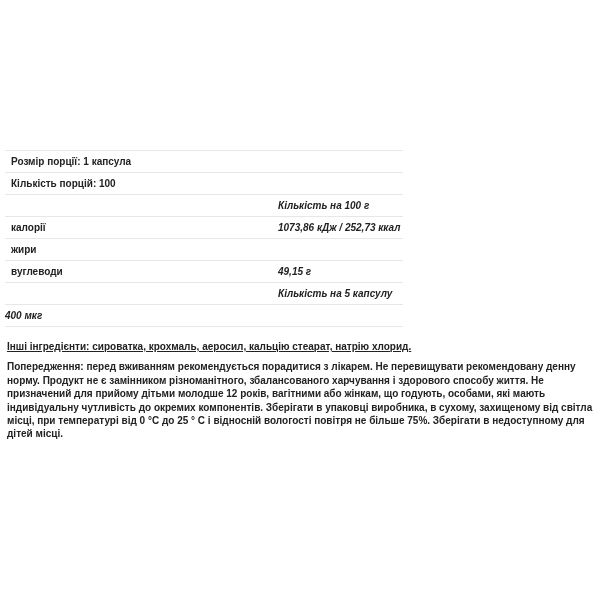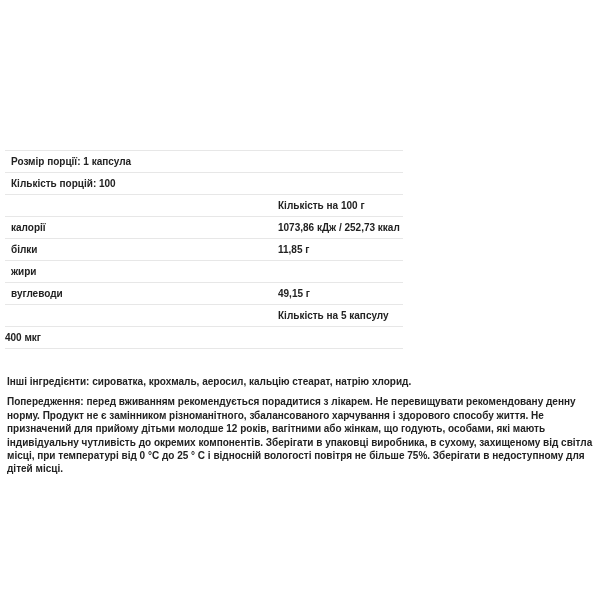--- a/index.html
+++ b/index.html
@@ -42,25 +42,27 @@
   }
   .cell-label {
     box-sizing: border-box;
     width: 273px;
     padding-left: 6px;
     flex: 0 0 auto;
   }
   .cell-value {
     flex: 1 1 auto;
     min-width: 0;
+    font-style: italic;
   }
   .ingredients {
-    margin: 26px 0 0 2px;
+    margin: 13px 0 0 2px;
     width: 585px;
     line-height: 13.4px;
+    text-decoration: underline;
   }
   .warning {
     margin: 7px 0 16px 2px;
     width: 588px;
     line-height: 13.4px;
   }
 </style>
 </head>
 <body>
 
@@ -82,24 +84,20 @@
       <div class="nutrition-row">
         <div class="cell-label"></div>
         <div class="cell-value">Кількість на 100 г</div>
       </div>
 
       <div class="nutrition-row">
         <div class="cell-label">калорії</div>
         <div class="cell-value">1073,86 кДж / 252,73 ккал</div>
       </div>
 
-      <div class="nutrition-row">
-        <div class="cell-label">білки</div>
-        <div class="cell-value">11,85 г</div>
-      </div>
 
       <div class="nutrition-row">
         <div class="cell-label">жири</div>
       </div>
 
       <div class="nutrition-row">
         <div class="cell-label">вуглеводи</div>
         <div class="cell-value">49,15 г</div>
       </div>
 

